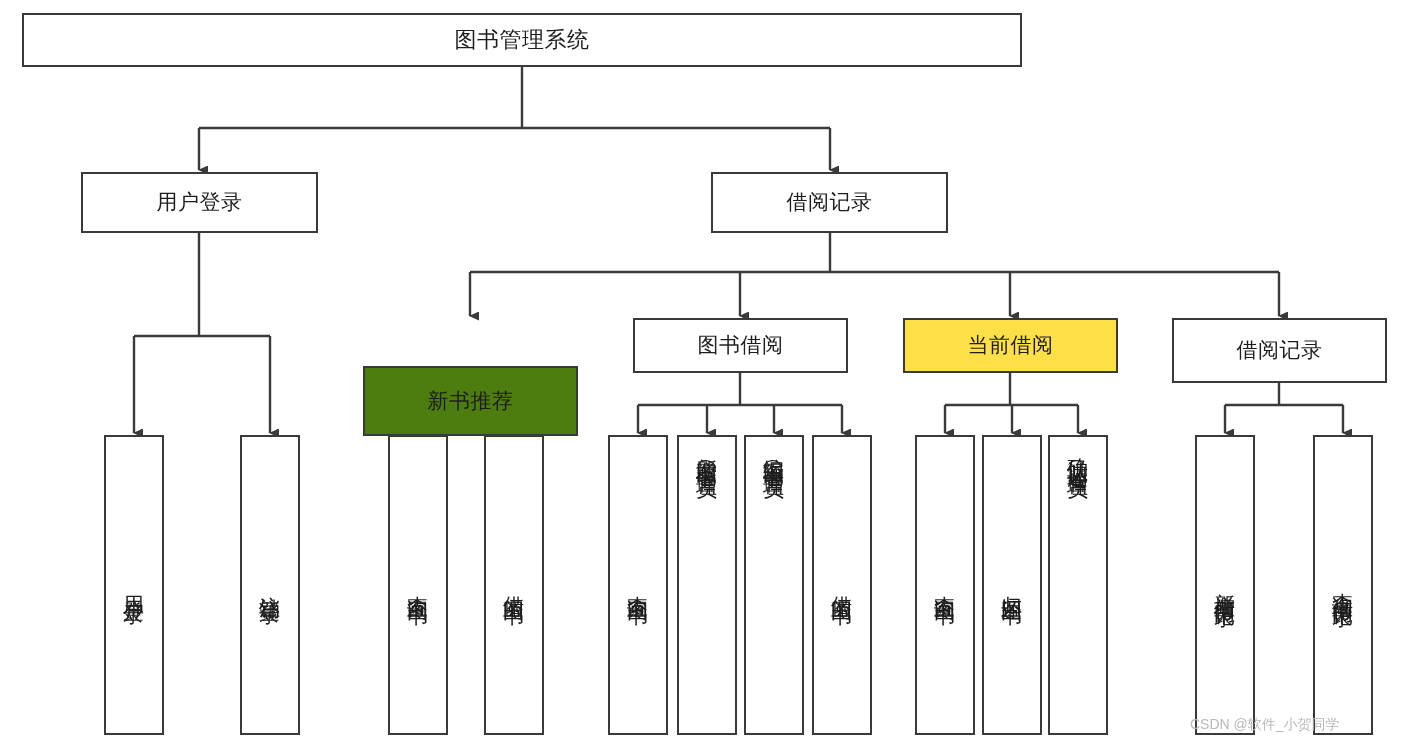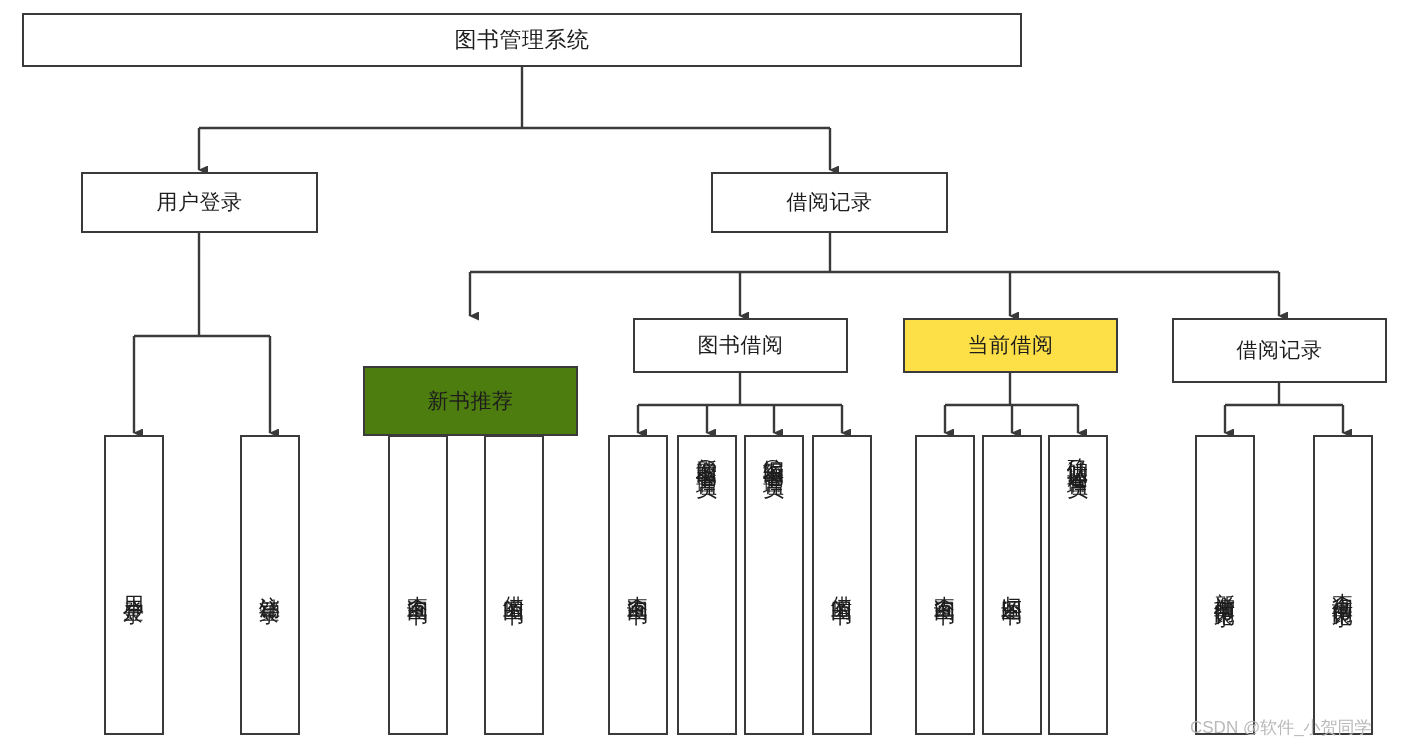--- a/index.html
+++ b/index.html
@@ -62,21 +62,21 @@
     letter-spacing: 3px;
     line-height: 1.0;
     white-space: nowrap;
   }
   .node.vertical.centered {
     align-items: center;
   }
   .watermark {
     position: absolute;
     color: #b9b9b9;
-    font-size: 17px;
+    font-size: 14px;
     white-space: nowrap;
     pointer-events: none;
     user-select: none;
   }
 </style>
 </head>
 <body>
 
 <div id="canvas">
 

